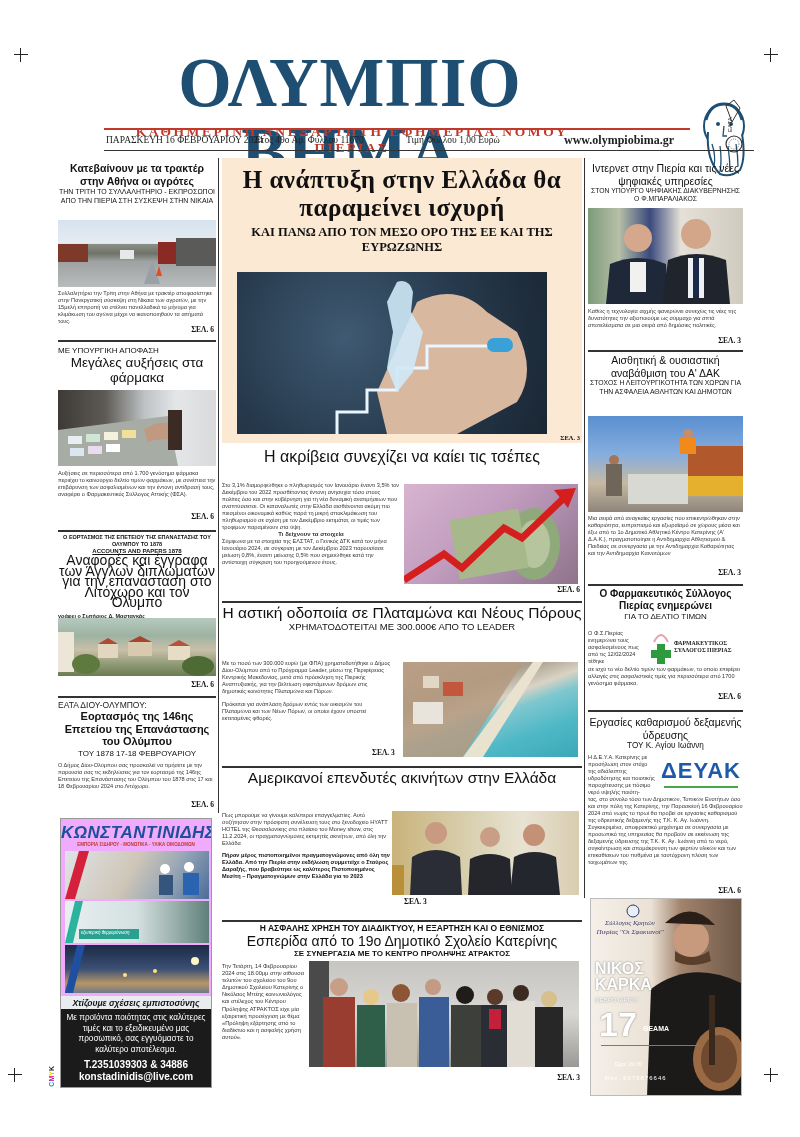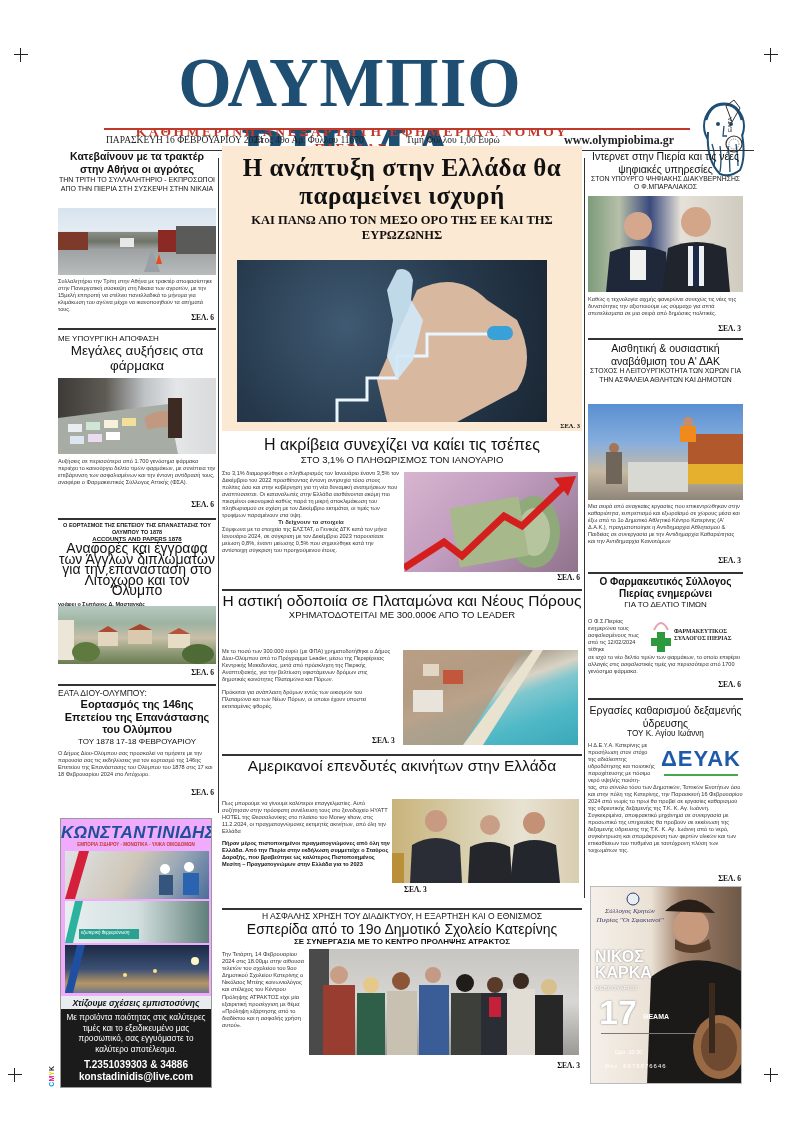--- a/index.html
+++ b/index.html
@@ -19,21 +19,21 @@
   .mast-sub { position: absolute; left: 12px; top: 76px; width: 480px; text-align: center; font-family: "Liberation Serif", serif; font-weight: bold; font-size: 13.5px; letter-spacing: 2.6px; color: #c0392b; }
   .mast-head { position: absolute; left: 596px; top: 52px; width: 56px; height: 80px; }
   .mast-rule { position: absolute; left: 104px; top: 128px; width: 586px; height: 2px; background: #c0392b; }
   .infobar { position: absolute; left: 106px; top: 133px; width: 590px; height: 16px; font-family: "Liberation Serif", serif; font-size: 9.5px; color: #222; }
   .infobar span { position: absolute; top: 2px; white-space: nowrap; }
   .infobar .site { font-weight: bold; font-size: 12px; top: 0; }
   .eata { position: absolute; left: 720px; top: 98px; width: 28px; height: 56px; }
   .info-rule { position: absolute; left: 104px; top: 150px; width: 650px; height: 1px; background: #333; }
 
   
-  .col { position: absolute; top: 146px; }
+  .col { position: absolute; top: 158px; }
   .col-left { left: 58px; width: 158px; }
   .col-mid { left: 222px; width: 360px; }
   .col-right { left: 588px; width: 155px; }
   .vrule { position: absolute; width: 1px; background: #333; }
 
   .story { position: absolute; width: 100%; }
   .hsep { position: absolute; left: 0; width: 100%; height: 2px; background: #333; }
 
   .hl { font-weight: bold; text-align: center; color: #111; }
   .kick { text-align: center; font-weight: bold; color: #111; }
@@ -217,21 +217,20 @@
         <path d="M100 162 L100 140 L130 140 L130 118 L160 118 L160 96 L190 96 L190 74 L260 74" stroke="#eaf6ff" stroke-width="3" fill="none"></path>
         <path d="M160 10 Q172 6 176 20 L174 40 L186 60 L176 100 L160 120 L150 96 L156 60 L150 30 Z" fill="#cfe9f7" opacity="0.9"></path>
         <rect x="250" y="66" width="26" height="14" rx="7" fill="#3aa0d8"></rect>
       </svg>
     </div>
     <div class="page-ref" style="top:276px;font-size:6.5px">ΣΕΛ. 3</div>
   </div>
 
   <div class="story" style="top:290px;height:150px">
     <div class="hl" style="font-size:16px;line-height:18px;font-weight:normal">Η ακρίβεια συνεχίζει να καίει τις τσέπες</div>
-    <div class="kick" style="font-size:9.5px;line-height:11px;font-weight:normal">ΣΤΟ 3,1% Ο ΠΛΗΘΩΡΙΣΜΟΣ ΤΟΝ ΙΑΝΟΥΑΡΙΟ</div>
     <div style="position:absolute;left:0;top:34px;width:178px">
       <div class="body">Στο 3,1% διαμορφώθηκε ο πληθωρισμός τον Ιανουάριο έναντι 3,5% τον Δεκέμβριο του 2022 προσθέτοντας έντονη ανησυχία τόσο στους πολίτες όσο και στην κυβέρνηση για τη νέα δυναμική ανατιμήσεων που αναπτύσσεται. Οι καταναλωτές στην Ελλάδα αισθάνονται ακόμη πιο πιεσμένοι οικονομικά καθώς παρά τη μικρή αποκλιμάκωση του πληθωρισμού σε σχέση με τον Δεκέμβριο εκτιμάται, οι τιμές των τροφίμων παραμένουν στα ύψη.</div>
       <div class="body" style="text-align:center;font-weight:bold;font-size:6px">Τι δείχνουν τα στοιχεία</div>
       <div class="body">Σύμφωνα με τα στοιχεία της ΕΛΣΤΑΤ, ο Γενικός ΔΤΚ κατά τον μήνα Ιανουάριο 2024, σε σύγκριση με τον Δεκέμβριο 2023 παρουσίασε μείωση 0,8%, έναντι μείωσης 0,5% που σημειώθηκε κατά την αντίστοιχη σύγκριση του προηγούμενου έτους.</div>
     </div>
     <div class="photo" style="left:182px;top:36px;width:174px;height:100px;background:linear-gradient(135deg,#d7b5cf 0%,#c39ec0 40%,#a98aa8 70%,#8f728a 100%)">
       <svg width="174" height="100" viewBox="0 0 174 100">
         <ellipse cx="130" cy="60" rx="26" ry="36" fill="#8fa97a"></ellipse>
           <ellipse cx="130" cy="60" rx="16" ry="24" fill="#b7c59e"></ellipse>
         <rect x="50" y="30" width="70" height="60" fill="#a7b98a" transform="rotate(-10 85 60)"></rect>
@@ -278,21 +277,21 @@
         <circle cx="142" cy="24" r="11" fill="#c49176"></circle>
           <path d="M118 84 L122 46 Q142 36 164 46 L168 84 Z" fill="#23272d"></path>
         <rect x="0" y="54" width="12" height="30" fill="#b98f3a"></rect>
       </svg>
     </div>
     <div class="page-ref" style="left:150px;right:auto;top:128px">ΣΕΛ. 3</div>
   </div>
   <div class="hsep" style="top:762px;height:2px"></div>
 
   <div class="story" style="top:765px;height:180px">
-    <div class="kick" style="font-size:8.5px;line-height:10px;font-weight:normal">Η ΑΣΦΑΛΗΣ ΧΡΗΣΗ ΤΟΥ ΔΙΑΔΙΚΤΥΟΥ, Η ΕΞΑΡΤΗΣΗ ΚΑΙ Ο ΕΘΝΙΣΜΟΣ</div>
+    <div class="kick" style="font-size:8.5px;line-height:10px;font-weight:bold">Η ΑΣΦΑΛΗΣ ΧΡΗΣΗ ΤΟΥ ΔΙΑΔΙΚΤΥΟΥ, Η ΕΞΑΡΤΗΣΗ ΚΑΙ Ο ΕΘΝΙΣΜΟΣ</div>
     <div class="hl" style="font-size:14px;line-height:16px;font-weight:normal;white-space:nowrap">Εσπερίδα από το 19ο Δημοτικό Σχολείο Κατερίνης</div>
     <div class="kick" style="font-size:8px;line-height:10px;font-weight:bold">ΣΕ ΣΥΝΕΡΓΑΣΙΑ ΜΕ ΤΟ ΚΕΝΤΡΟ ΠΡΟΛΗΨΗΣ ΑΤΡΑΚΤΟΣ</div>
     <div class="body" style="position:absolute;left:0;top:40px;width:84px;font-size:5.7px;line-height:7.1px">Την Τετάρτη, 14 Φεβρουαρίου 2024 στις 18.00μμ στην αίθουσα τελετών του σχολείου του 9ου Δημοτικού Σχολείου Κατερίνης ο Νικόλαος Μπέης κοινωνιολόγος και στέλεχος του Κέντρου Πρόληψης ΑΤΡΑΚΤΟΣ είχε μία εξαιρετική προσέγγιση με θέμα «Πρόληψη εξάρτησης από το διαδίκτυο και η ασφαλής χρήση αυτού».</div>
     <div class="photo" style="left:87px;top:38px;width:270px;height:106px;background:linear-gradient(180deg,#c6c5c2 0%,#d8d7d3 50%,#9a9995 100%)">
       <svg width="270" height="106" viewBox="0 0 270 106">
         <rect x="0" y="0" width="20" height="106" fill="#4a4a4a"></rect>
         <circle cx="30" cy="26" r="9" fill="#c89f86"></circle>
           <rect x="14" y="36" width="32" height="70" fill="#9a3d31"></rect>
         <circle cx="62" cy="36" r="8" fill="#e6c98a"></circle>
           <rect x="48" y="44" width="28" height="62" fill="#2f5f49"></rect>

